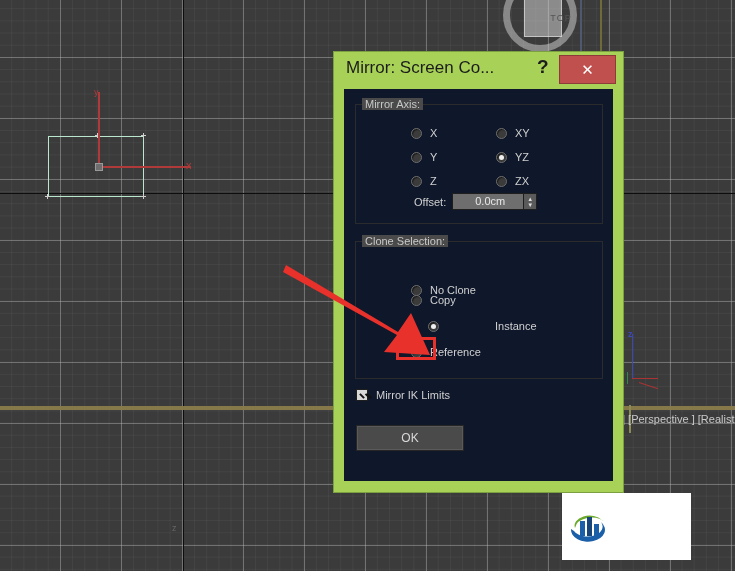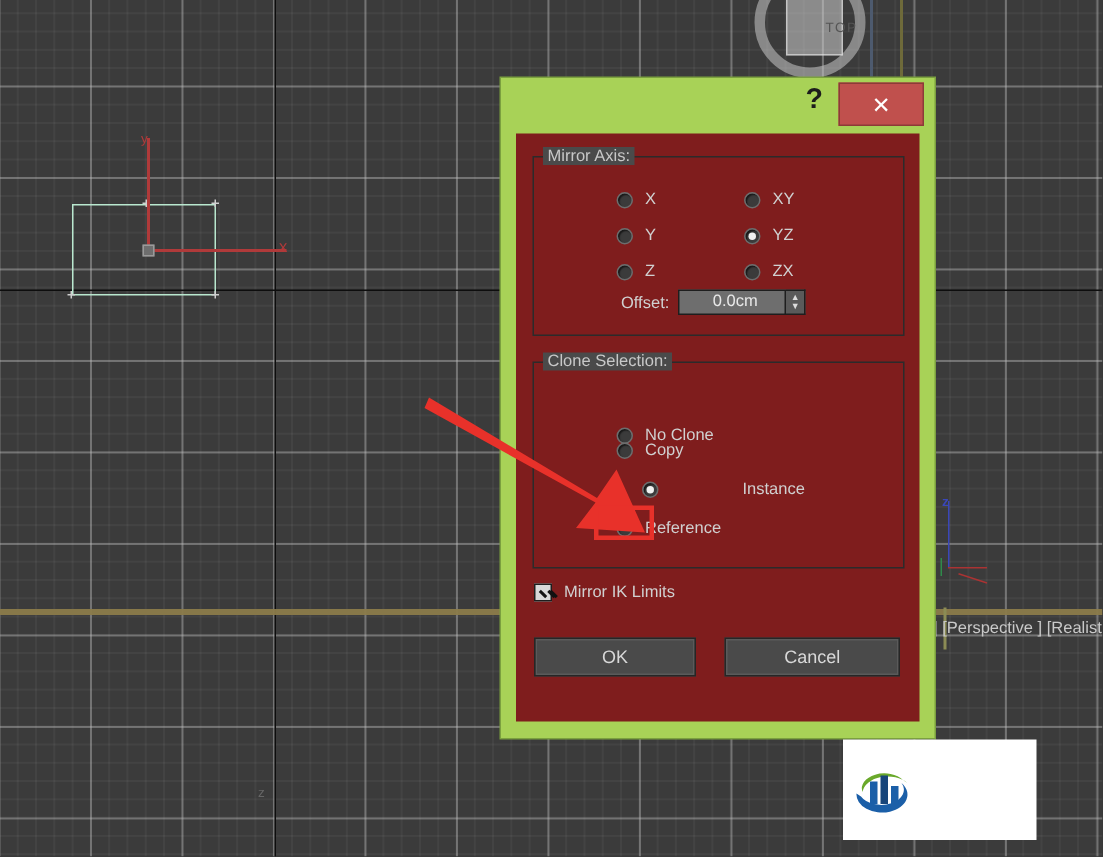--- a/index.html
+++ b/index.html
@@ -86,21 +86,21 @@
   }
   .help-btn{position:absolute;left:203px;top:4px;font-size:19px;font-weight:bold;color:#1c1c1c;cursor:pointer;}
   .close-btn{
     position:absolute;right:7px;top:3px;width:57px;height:29px;
     background:#c0504d;border:1px solid #8c3b38;box-sizing:border-box;
     color:#fff;font-size:15px;display:flex;align-items:center;justify-content:center;cursor:pointer;
   }
 
   .panel{
     position:absolute;left:10px;top:37px;width:269px;height:392px;
-    background:#7f1d1d;box-sizing:border-box;
+    background:#0f172a;box-sizing:border-box;
   }
 
   .group{
     position:absolute;border:1px solid #2b2b2b;box-sizing:border-box;
   }
   .group-title{
     position:absolute;top:-7px;left:6px;background:#4a4a4a;padding:0 3px;
     font-size:11px;color:#c8c8c8;white-space:nowrap;
   }
   #group-axis{left:11px;top:15px;width:248px;height:120px;}
@@ -207,20 +207,21 @@
   <div class="viewcube">
     <div class="face">TOP</div>
   </div>
 
   <div class="vp-label">] [Perspective ] [Realist</div>
 </div>
 
 <div id="dialog">
 
   <div class="titlebar">
+    <div class="title-text">Mirror: Screen Co...</div>
     <div class="help-btn">?</div>
     <div class="close-btn">✕</div>
   </div>
 
   <div class="panel">
 
     <div class="group" id="group-axis">
       <div class="group-title">Mirror Axis:</div>
 
       <div class="radio-row" style="left:55px;top:22px;">
@@ -278,21 +279,20 @@
         <span class="radio-label">Reference</span>
       </div>
     </div>
 
     <div class="check-row">
       <span class="checkbox on"></span>
       <span class="check-label">Mirror IK Limits</span>
     </div>
 
     <div class="btn" id="btn-ok">OK</div>
-    <div class="btn" id="btn-cancel">Cancel</div>
   </div>
 </div>
 
 <div id="instance-highlight"></div>
 
 <svg id="annotation-arrow" viewBox="0 0 175 110">
   <g fill="#e8312a">
     <path d="M16,10 L128,77 L141,58 L160,100 L114,97 L127,80 L13,17 Z"></path>
   </g>
 </svg>

